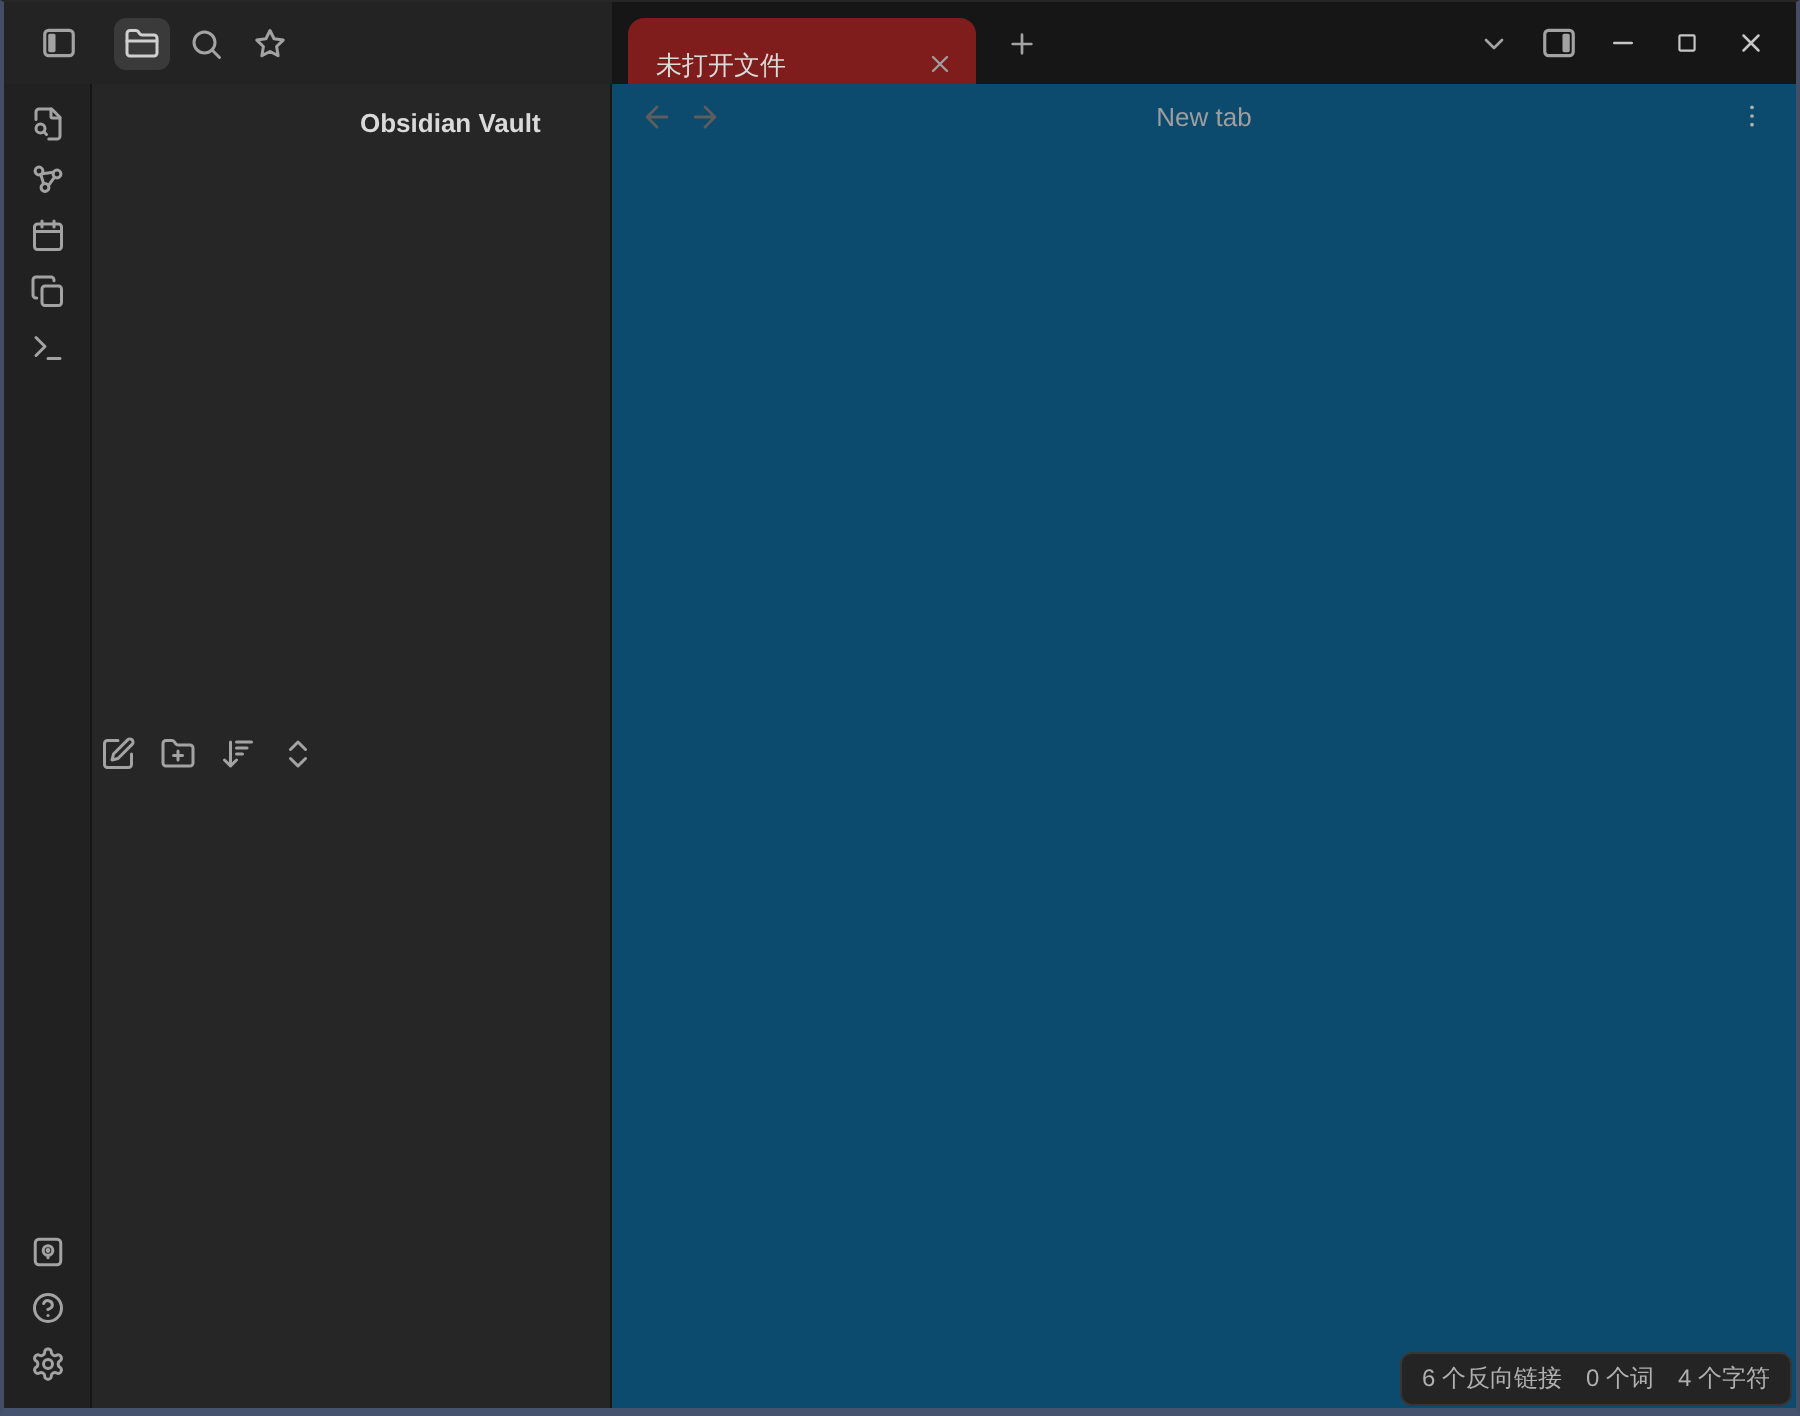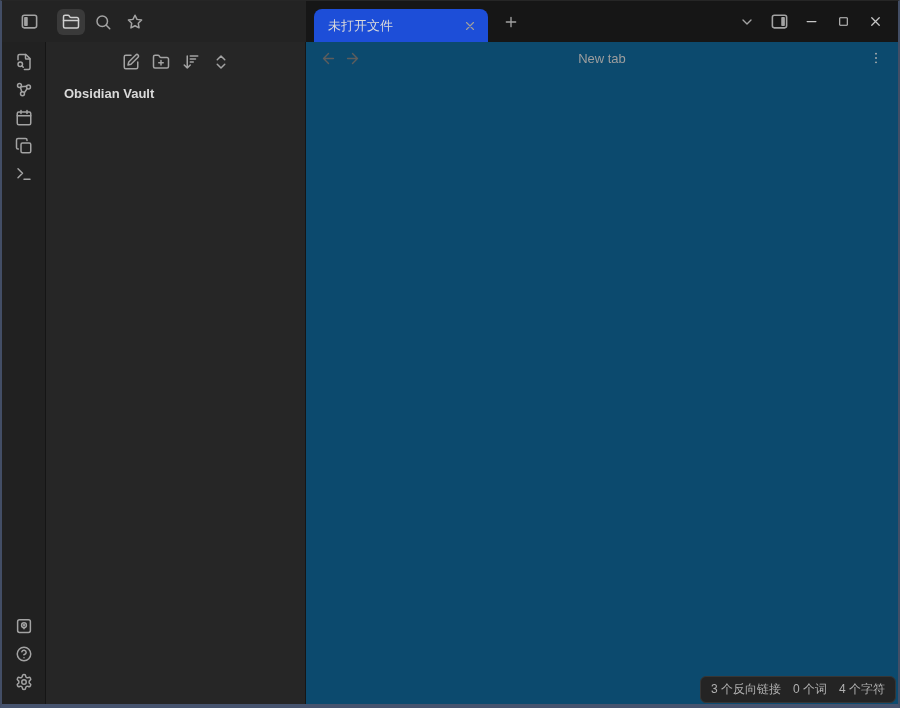--- a/index.html
+++ b/index.html
@@ -28,22 +28,22 @@
   .icon-btn.active { background:#3a3a3a; color:#d0d0d0; }
   .titlebar-left .icon-btn { margin-right:4px; }
   .titlebar-left .gap { width:10px; }
 
   .tabbar {
     flex:1; background:#161616; display:flex; align-items:flex-end;
     position:relative;
   }
   .tab {
     margin-left:8px; width:174px; height:33px;
-    background:#1d4ed8; border-radius:8px 8px 0 0;
-    display:flex; align-items:center; padding:0 8px 0 14px;
+    background:#7f1d1d; border-radius:8px 8px 0 0;
+    display:flex; align-items:flex-end; padding:0 8px 0 14px;
   }
   .tab-label { flex:1; font-size:13px; color:#dadada; white-space:nowrap; overflow:hidden; }
   .tab-close {
     width:20px; height:20px; display:flex; align-items:center; justify-content:center;
     color:#9e9e9e; border-radius:4px; cursor:pointer;
   }
   .new-tab-btn {
     align-self:center; margin-left:10px;
     width:26px; height:26px; display:flex; align-items:center; justify-content:center;
     color:#a3a3a3; border-radius:6px; cursor:pointer;
@@ -67,21 +67,21 @@
   }
   .ribbon .icon-btn { width:28px; height:28px; margin-bottom:0; }
   .ribbon .top-group { display:flex; flex-direction:column; gap:0; align-items:center; }
   .ribbon .top-group .icon-btn { height:28px; }
   .ribbon .spacer { flex:1; }
   .ribbon .bottom-group { display:flex; flex-direction:column; align-items:center; }
 
   .explorer {
     width:260px; flex:0 0 260px; background:#262626;
     border-right:1px solid #161616;
-    display:flex; flex-direction:column;
+    display:flex; flex-direction:row;
   }
   .explorer-header {
     display:flex; justify-content:center; align-items:center;
     padding-top:8px; gap:4px;
   }
   .explorer-header .icon-btn { width:26px; height:24px; }
   .vault-title {
     padding:12px 18px 6px 18px;
     font-size:13px; font-weight:bold; color:#dadada; cursor:pointer;
   }
@@ -357,18 +357,18 @@
                 <circle cx="12" cy="18.5" r="1.4"></circle>
             </svg>
           </span>
         </span>
       </div>
       <div class="editor"></div>
     </div>
   </div>
 
   <div class="status-bar">
-    <span class="status-item">3 个反向链接</span>
+    <span class="status-item">6 个反向链接</span>
     <span class="status-item">0 个词</span>
     <span class="status-item">4 个字符</span>
   </div>
 
 </div>
 
 </body></html>

